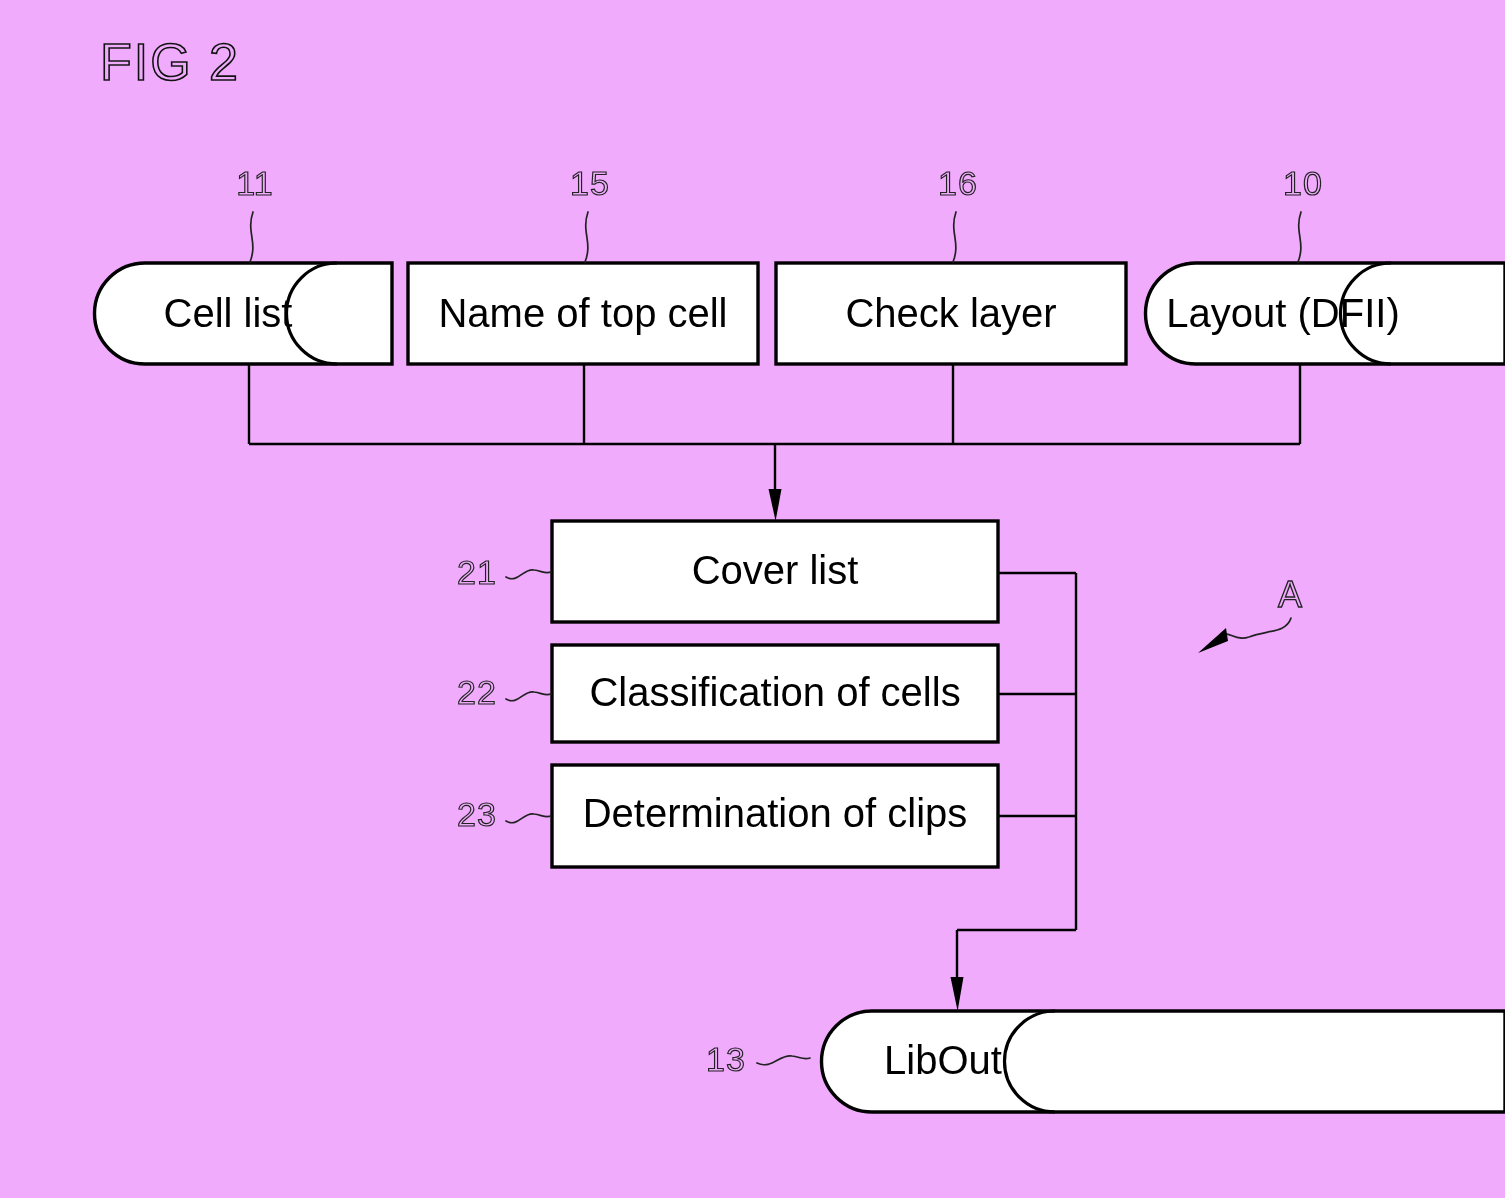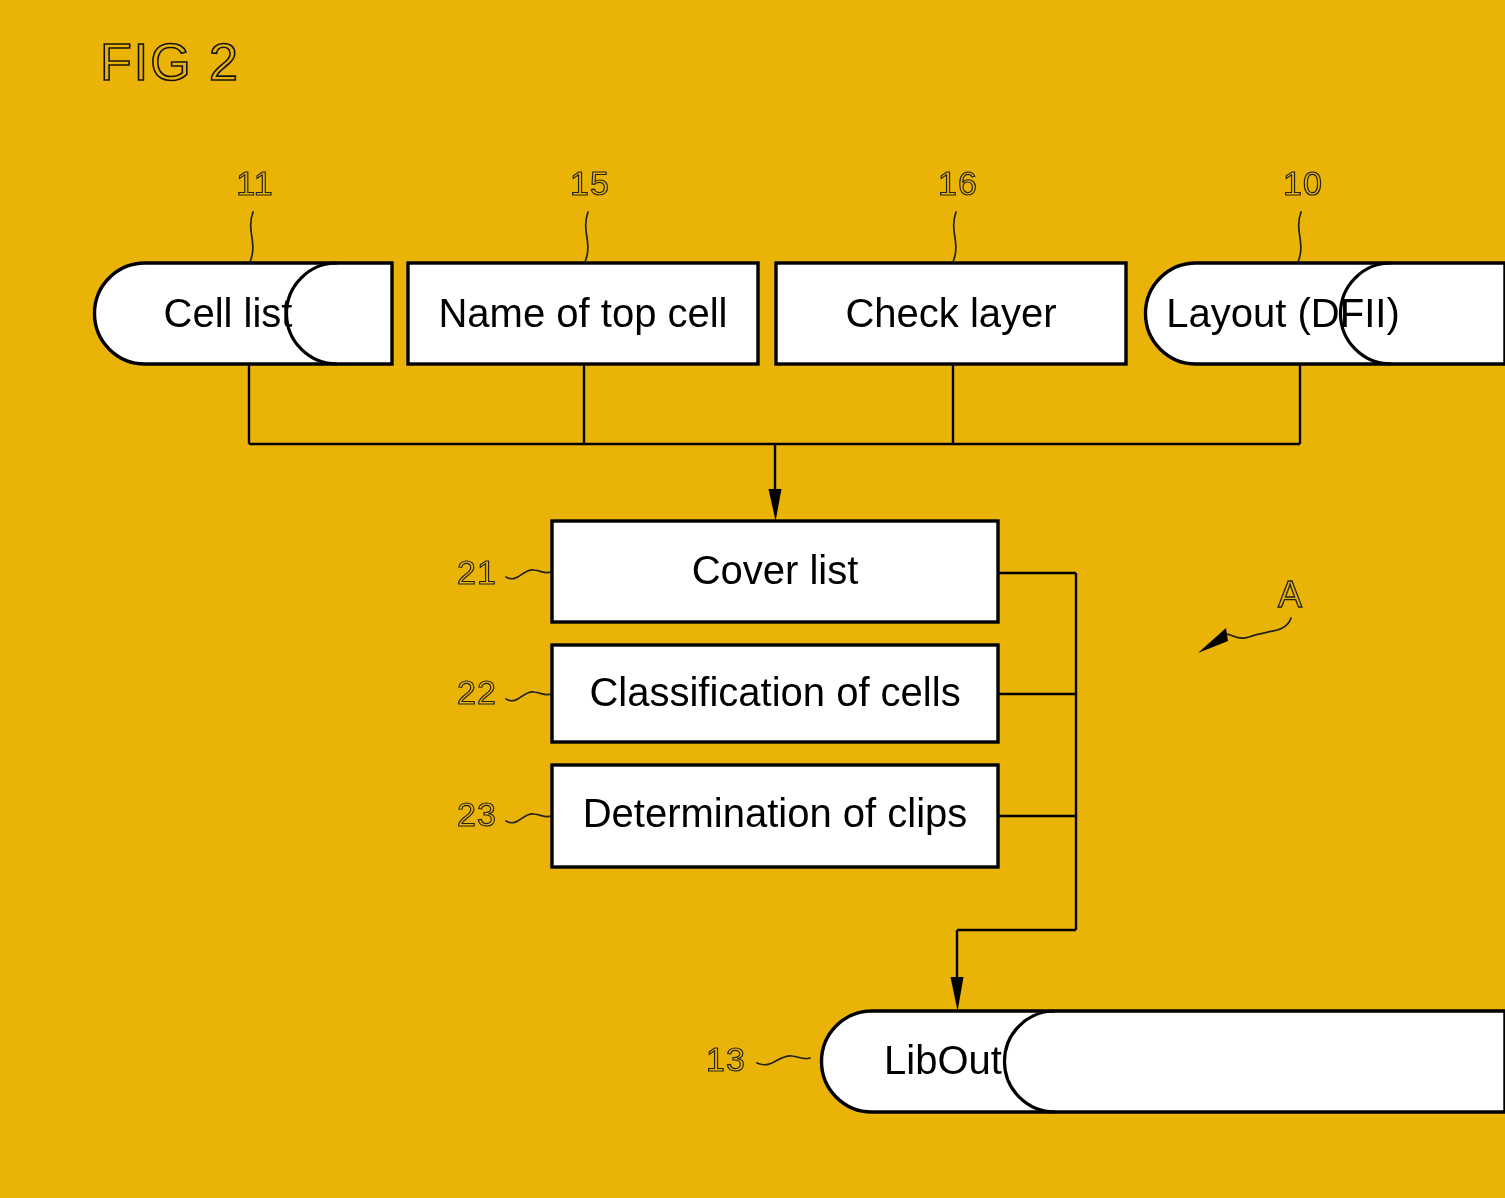--- a/index.html
+++ b/index.html
@@ -9,21 +9,21 @@
     background: #ffffff;
   }
   body {
     font-family: "Liberation Sans", sans-serif;
     color: #000000;
   }
   #figure-root {
     position: relative;
     width: 1505px;
     height: 1198px;
-    background: #eab308;
+    background: #f0abfc;
     overflow: hidden;
   }
   #figure-canvas {
     position: absolute;
     left: 0;
     top: 0;
     width: 1505px;
     height: 1198px;
     display: block;
   }

